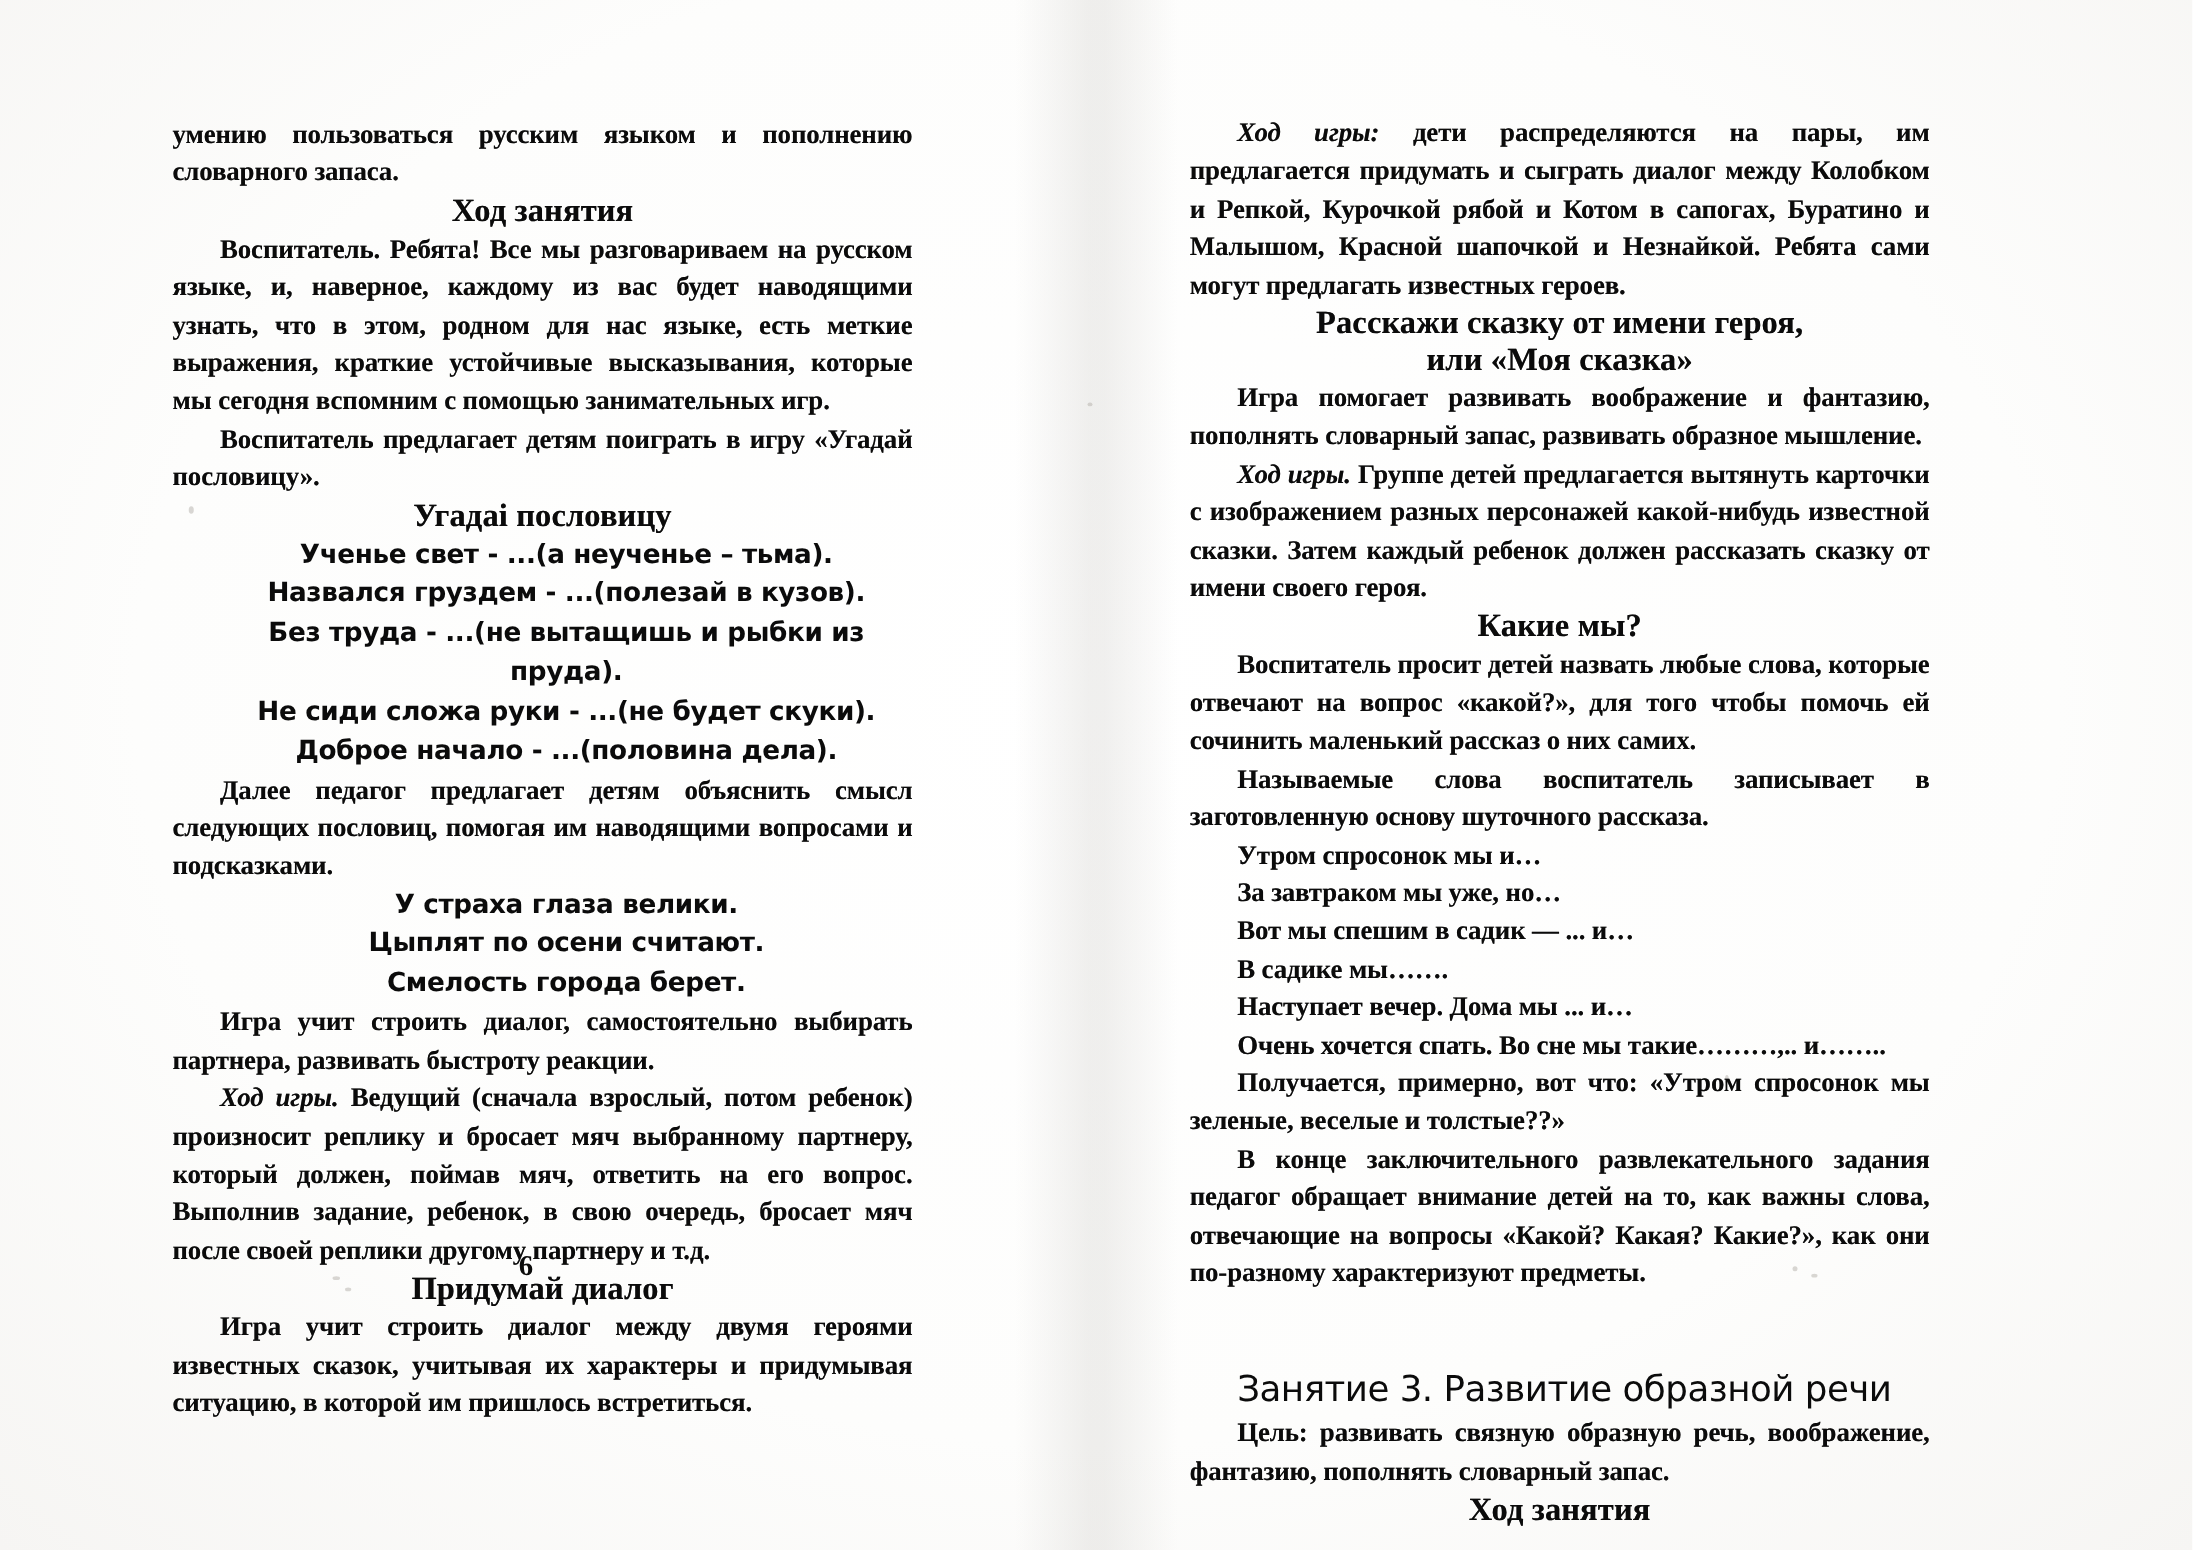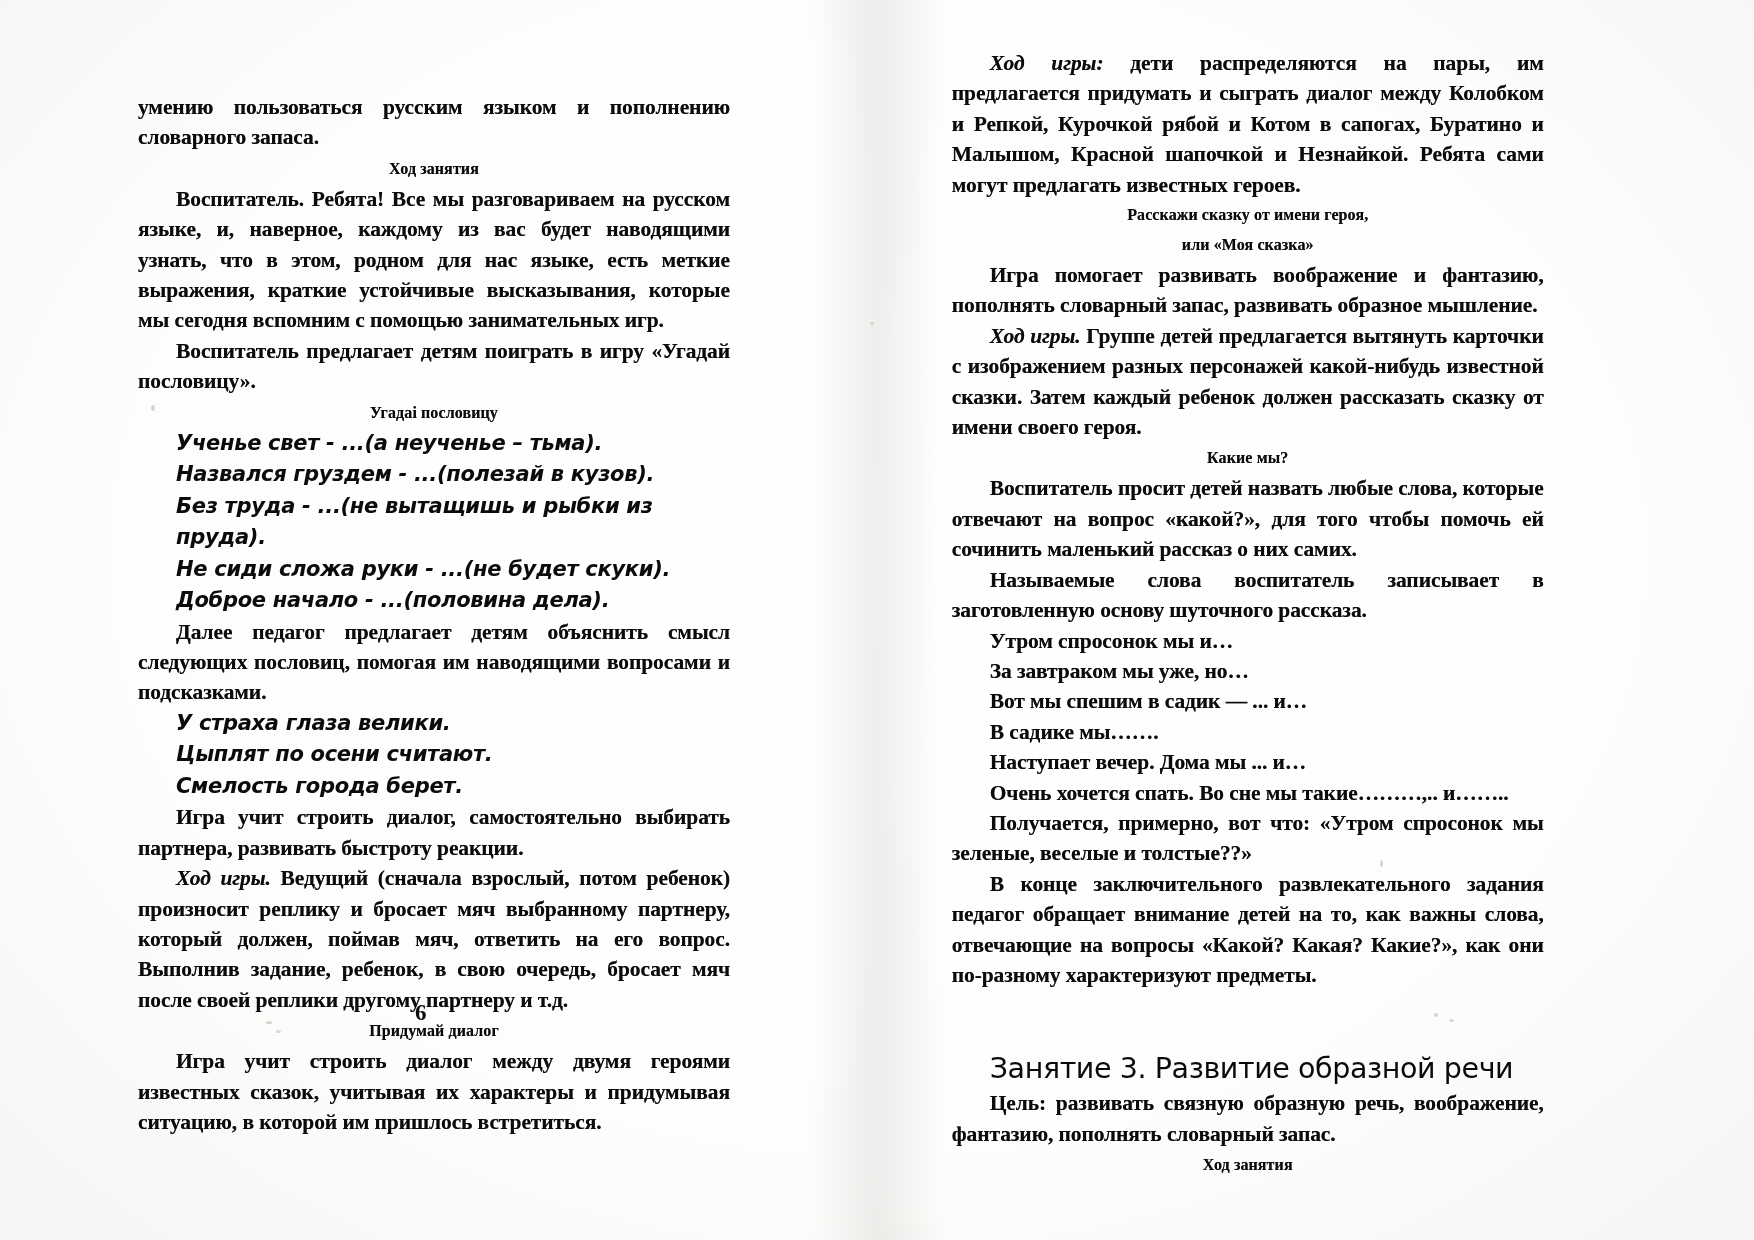--- a/index.html
+++ b/index.html
@@ -27,21 +27,21 @@
   .spread{
     position:absolute;inset:0;
     display:flex;
     gap:20px;
   }
   .page{
     position:relative;
     box-sizing:border-box;
   }
   .page-left{width:877px;padding:92px 0 0 138px;}
-  .page-right{width:877px;padding:48px 0 0 20px;}
+  .page-right{width:877px;padding:91px 0 0 20px;}
   .col{
     width:592px;
     text-align:justify;
     text-justify:inter-word;
   }
   .page-right .col{margin-left:44px;}
 
   
   p, .line{
     margin:0;
@@ -51,42 +51,41 @@
     letter-spacing:-.1px;
     text-align:justify;
     text-shadow:0 0 .35px rgba(0,0,0,.55);
   }
   p.indent{text-indent:38px;}
   p.noindent{text-indent:0;}
   .run-italic{font-style:italic;font-weight:700;}
 
   h2.center-head{
     margin:0;
-    font-size:16px;
+    font-size:26px;
     line-height:31px;
     font-weight:700;
     text-align:center;
     letter-spacing:.1px;
     text-shadow:0 0 .4px rgba(0,0,0,.6);
   }
   h2.two-line{line-height:30px;}
 
   
   .geo{
     font-family:"DejaVu Sans", sans-serif;
     font-weight:700;
     font-size:21px;
     line-height:31.5px;
     letter-spacing:-.3px;
-    text-align:left;
+    text-align:center;
     text-indent:0;
     margin:0;
     padding-left:38px;
     text-shadow:none;
-    font-style:italic;
   }
   .chapter-head{
     font-family:"DejaVu Sans", sans-serif;
     font-weight:400;
     font-size:28.5px;
     line-height:38px;
     letter-spacing:-.4px;
     margin:0;
     text-align:left;
     padding-left:38px;

